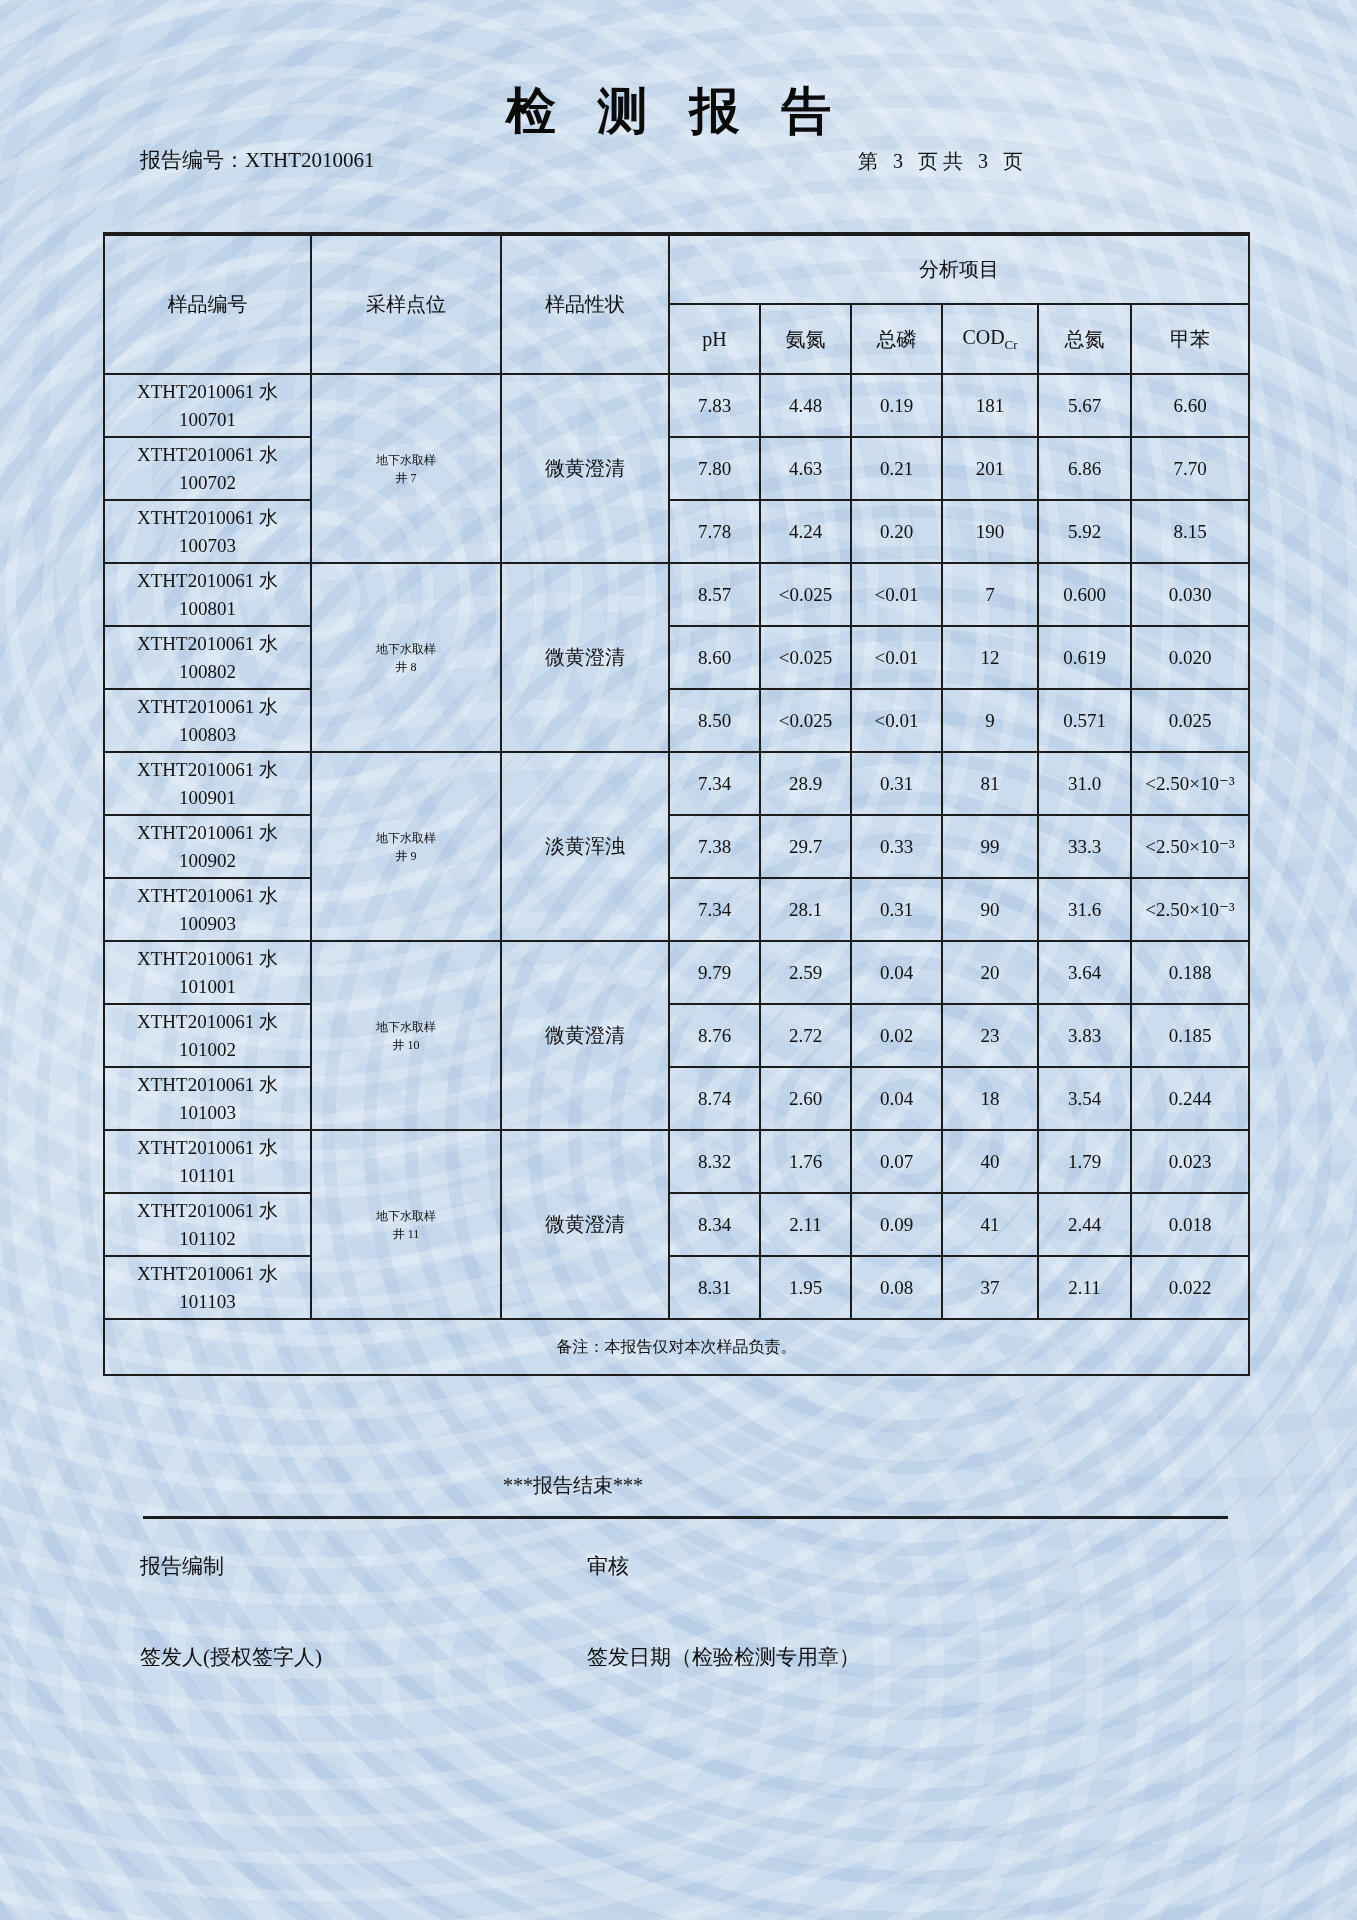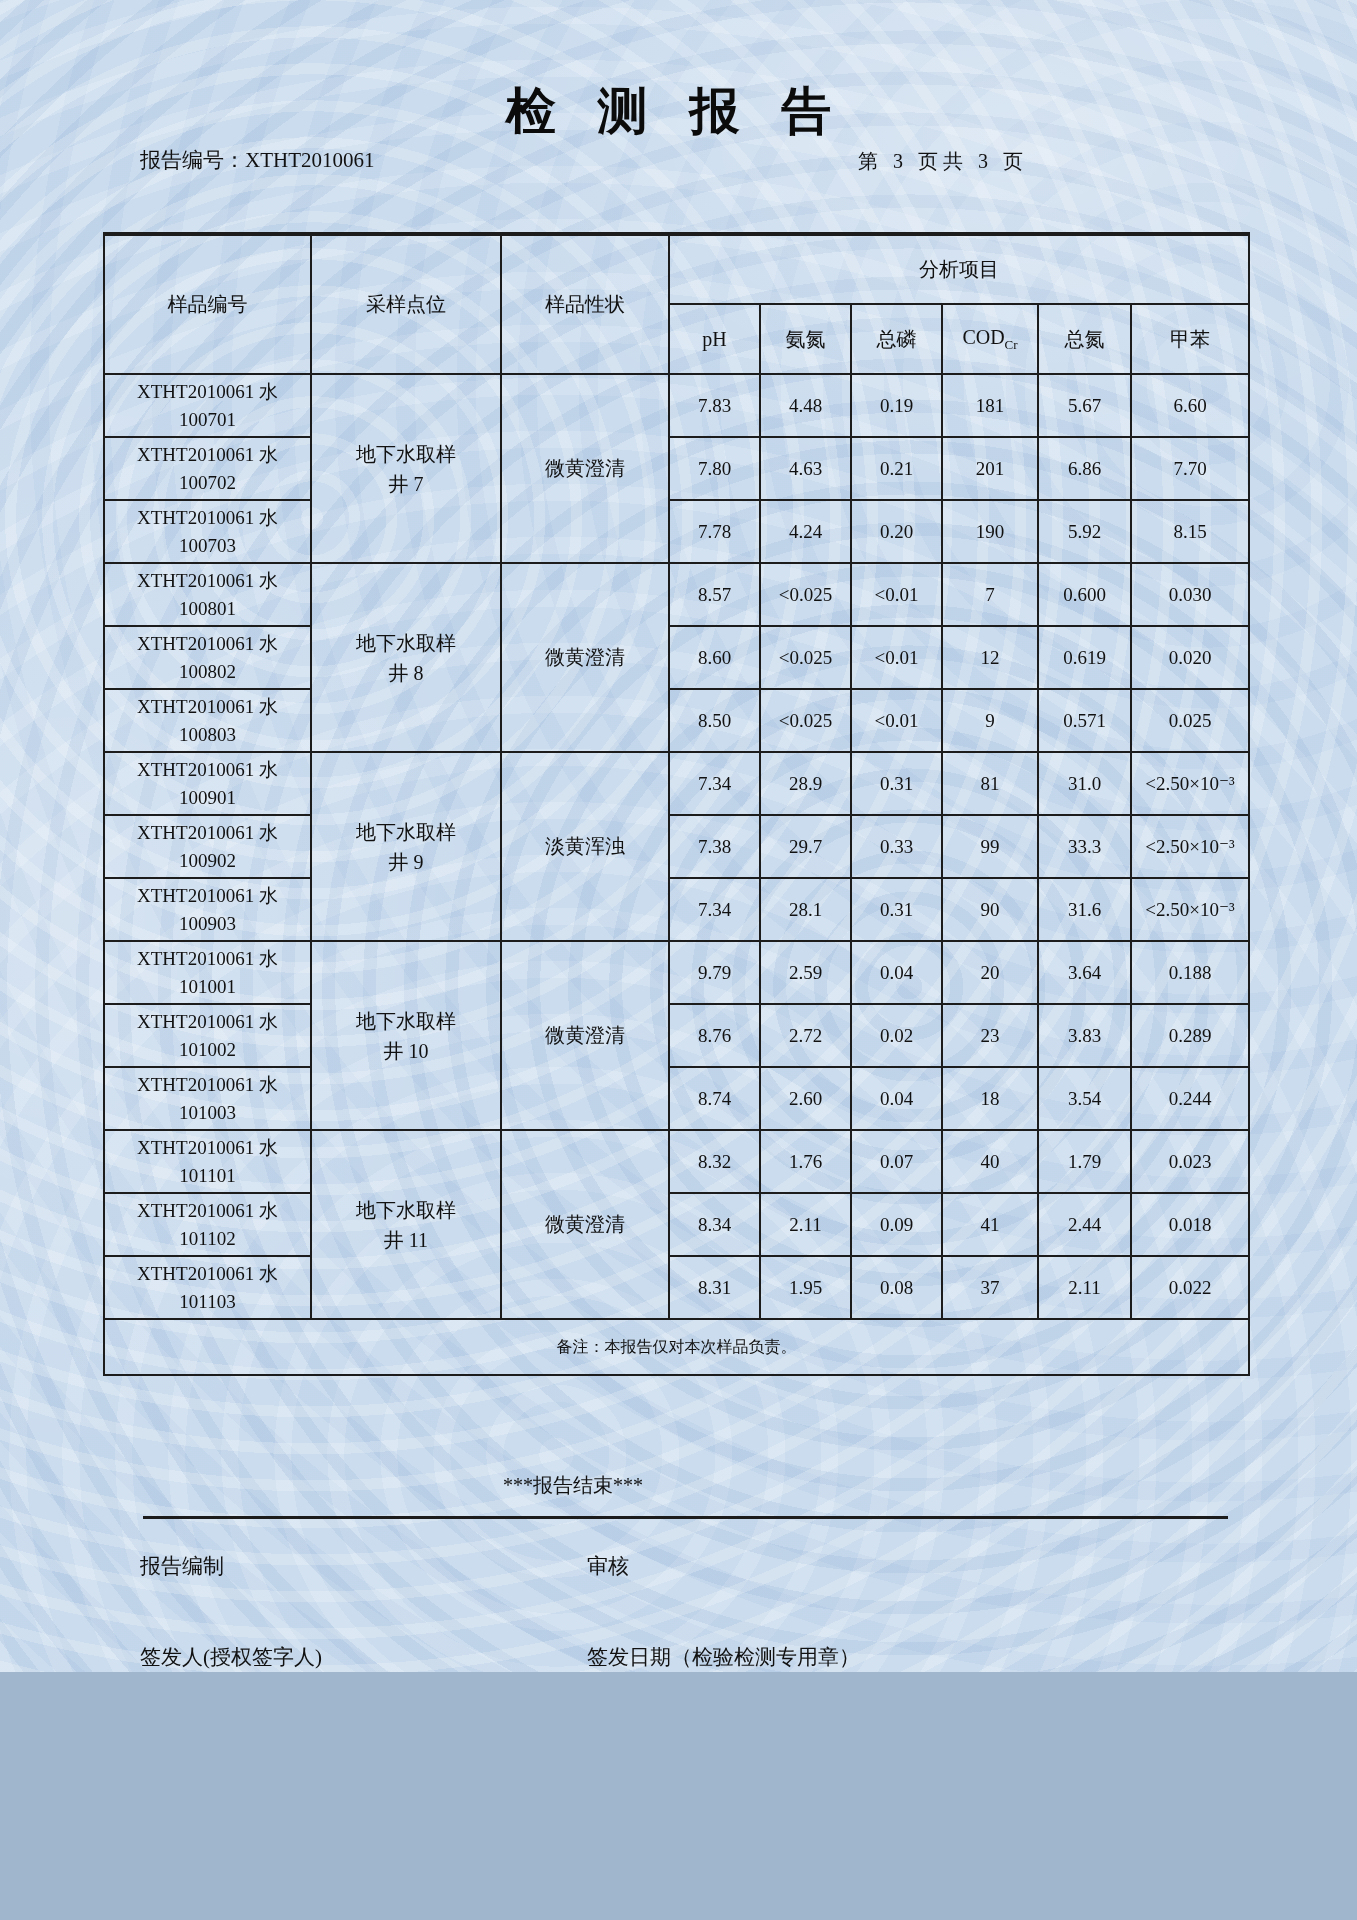--- a/index.html
+++ b/index.html
@@ -1,18 +1,18 @@
 <!DOCTYPE html>
 <html><head>
 <meta charset="utf-8">
 <style>
   html,body{margin:0;padding:0;background:#9fb6cd;}
   .page{
     position:relative;
-    width:1357px;height:1672px;
+    width:1357px;height:1920px;
     margin:0 auto;
     overflow:hidden;
     color:#111;
     font-family:"Liberation Serif","DejaVu Serif",serif;
     background-color:#cbdcee;
     background-image:
       radial-gradient(900px 600px at 75% 8%, rgba(255,255,255,.28), rgba(255,255,255,0) 60%),
       radial-gradient(700px 900px at 5% 55%, rgba(255,255,255,.20), rgba(255,255,255,0) 60%),
       repeating-radial-gradient(circle at 23% 31%, rgba(255,255,255,.20) 0 11px, rgba(255,255,255,0) 11px 37px),
       repeating-radial-gradient(circle at 67% 59%, rgba(148,178,214,.22) 0 13px, rgba(148,178,214,0) 13px 41px),
@@ -38,21 +38,21 @@
     border:2px solid #1c1c1c;
     text-align:center;vertical-align:middle;
     font-weight:normal;padding:0;
     overflow:hidden;
   }
   thead tr{height:70px;}
   thead th,td.h-param{font-size:20px;}
   td.h-param sub{font-size:13px;}
   tbody tr{height:63px;}
   td.c-id{font-size:19px;line-height:1.45;}
-  td.c-point{font-size:20px;line-height:1.5;}
+  td.c-point{font-size:12px;line-height:1.5;}
   td.c-char{font-size:20px;}
   td.c-val{font-size:19px;}
   tfoot tr{height:56px;}
   td.c-note{text-align:left;padding-left:16px;font-size:16px;}
   .end-mark{position:absolute;left:0;top:1472px;width:1130px;text-align:center;font-size:20px;padding-left:8px;}
   .sig-divider{position:absolute;left:143px;top:1516px;width:1085px;height:3px;background:#1c1c1c;}
   .sig-label{position:absolute;font-size:21px;}
   .pos-preparer{left:140px;top:1552px;}
   .pos-reviewer{left:587px;top:1552px;}
   .pos-signer{left:140px;top:1643px;}
@@ -196,21 +196,21 @@
           <td class="c-val">3.64</td>
           <td class="c-val">0.188</td>
         </tr>
         <tr>
           <td class="c-id">XTHT2010061 水<br>101002</td>
           <td class="c-val">8.76</td>
           <td class="c-val">2.72</td>
           <td class="c-val">0.02</td>
           <td class="c-val">23</td>
           <td class="c-val">3.83</td>
-          <td class="c-val">0.289</td>
+          <td class="c-val">0.185</td>
         </tr>
         <tr>
           <td class="c-id">XTHT2010061 水<br>101003</td>
           <td class="c-val">8.74</td>
           <td class="c-val">2.60</td>
           <td class="c-val">0.04</td>
           <td class="c-val">18</td>
           <td class="c-val">3.54</td>
           <td class="c-val">0.244</td>
         </tr>

